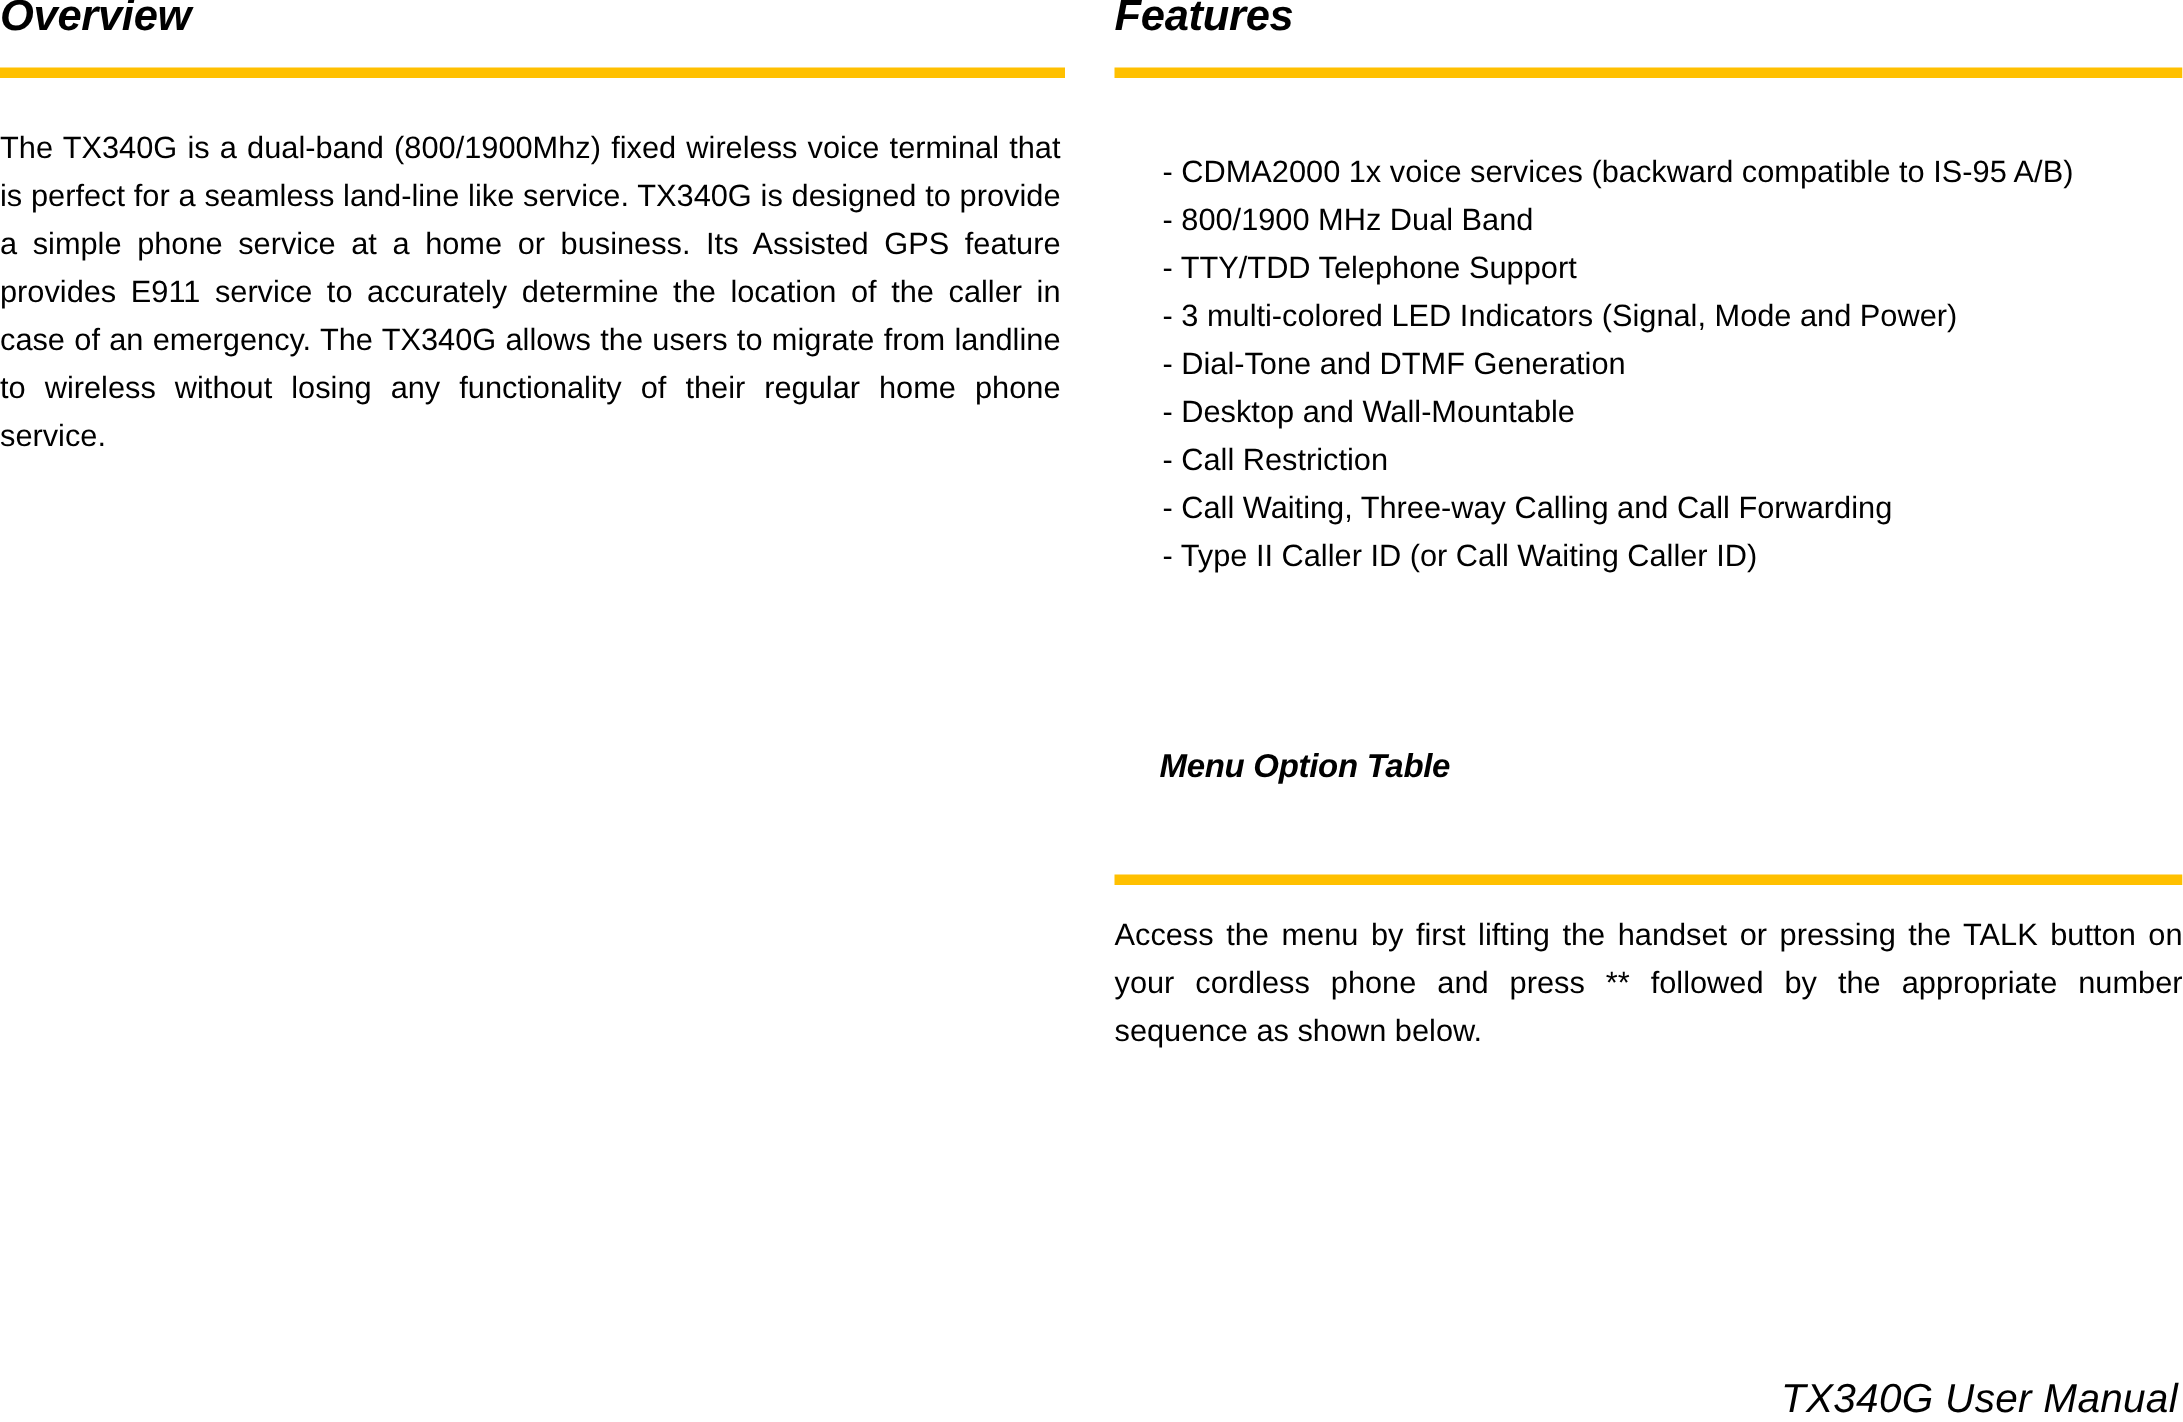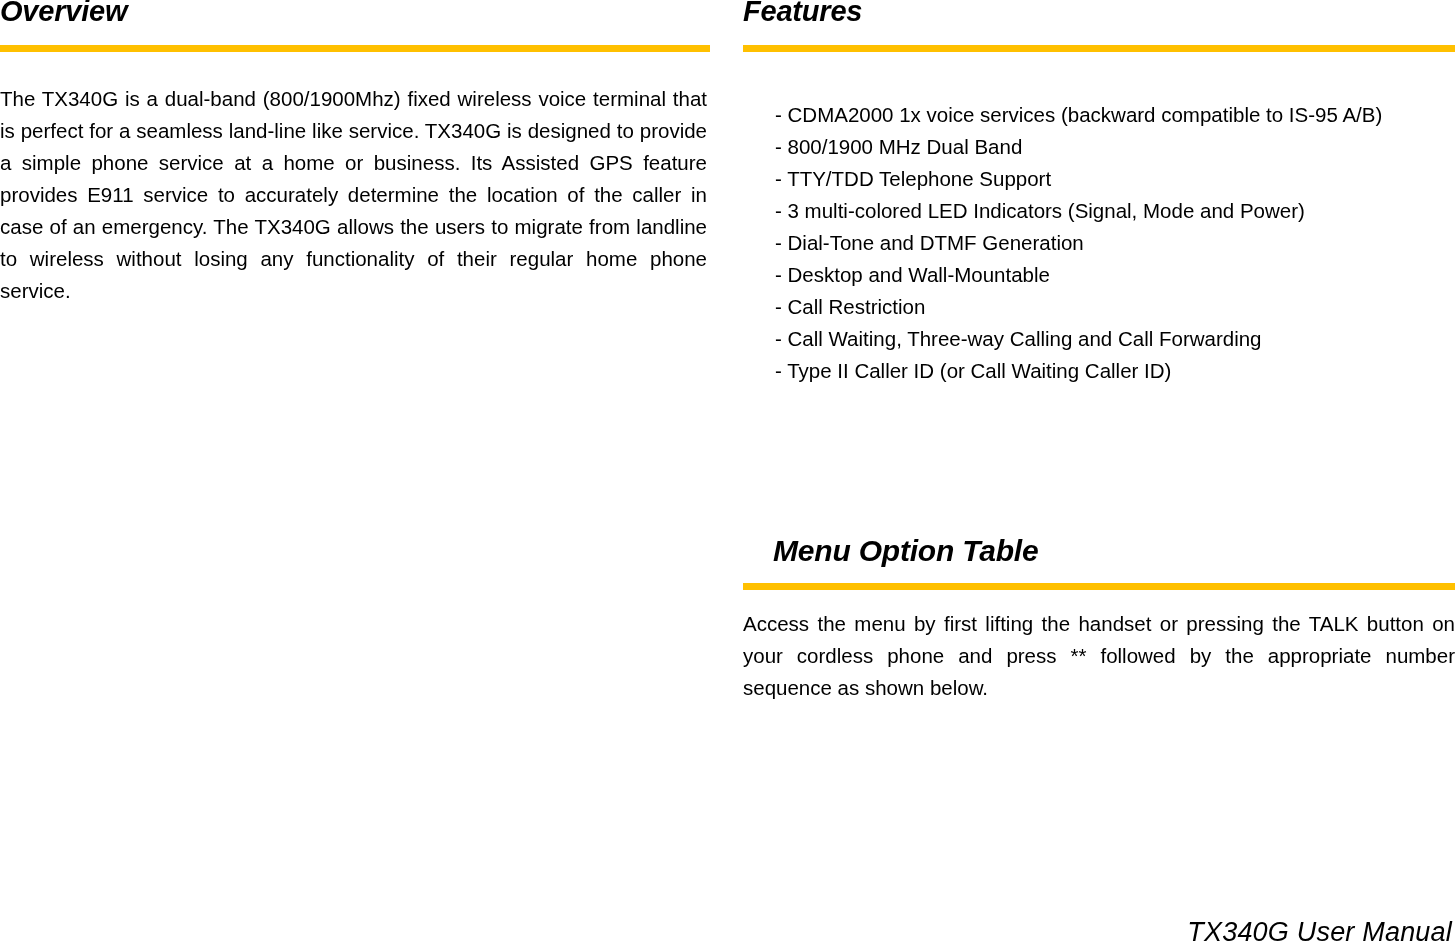--- a/index.html
+++ b/index.html
@@ -54,22 +54,22 @@
     top: -4px;
   }
   .heading-features {
     position: absolute;
     left: 0px;
     top: -4px;
   }
   .heading-menu {
     position: absolute;
     left: 30px;
-    top: 536px;
-    font-size: 30px;
+    top: 496px;
+    font-size: 22px;
   }
 
   
   .rule-gold {
     position: absolute;
     height: 7px;
     background: #ffc000;
   }
   .rule-overview {
     left: 0px;

